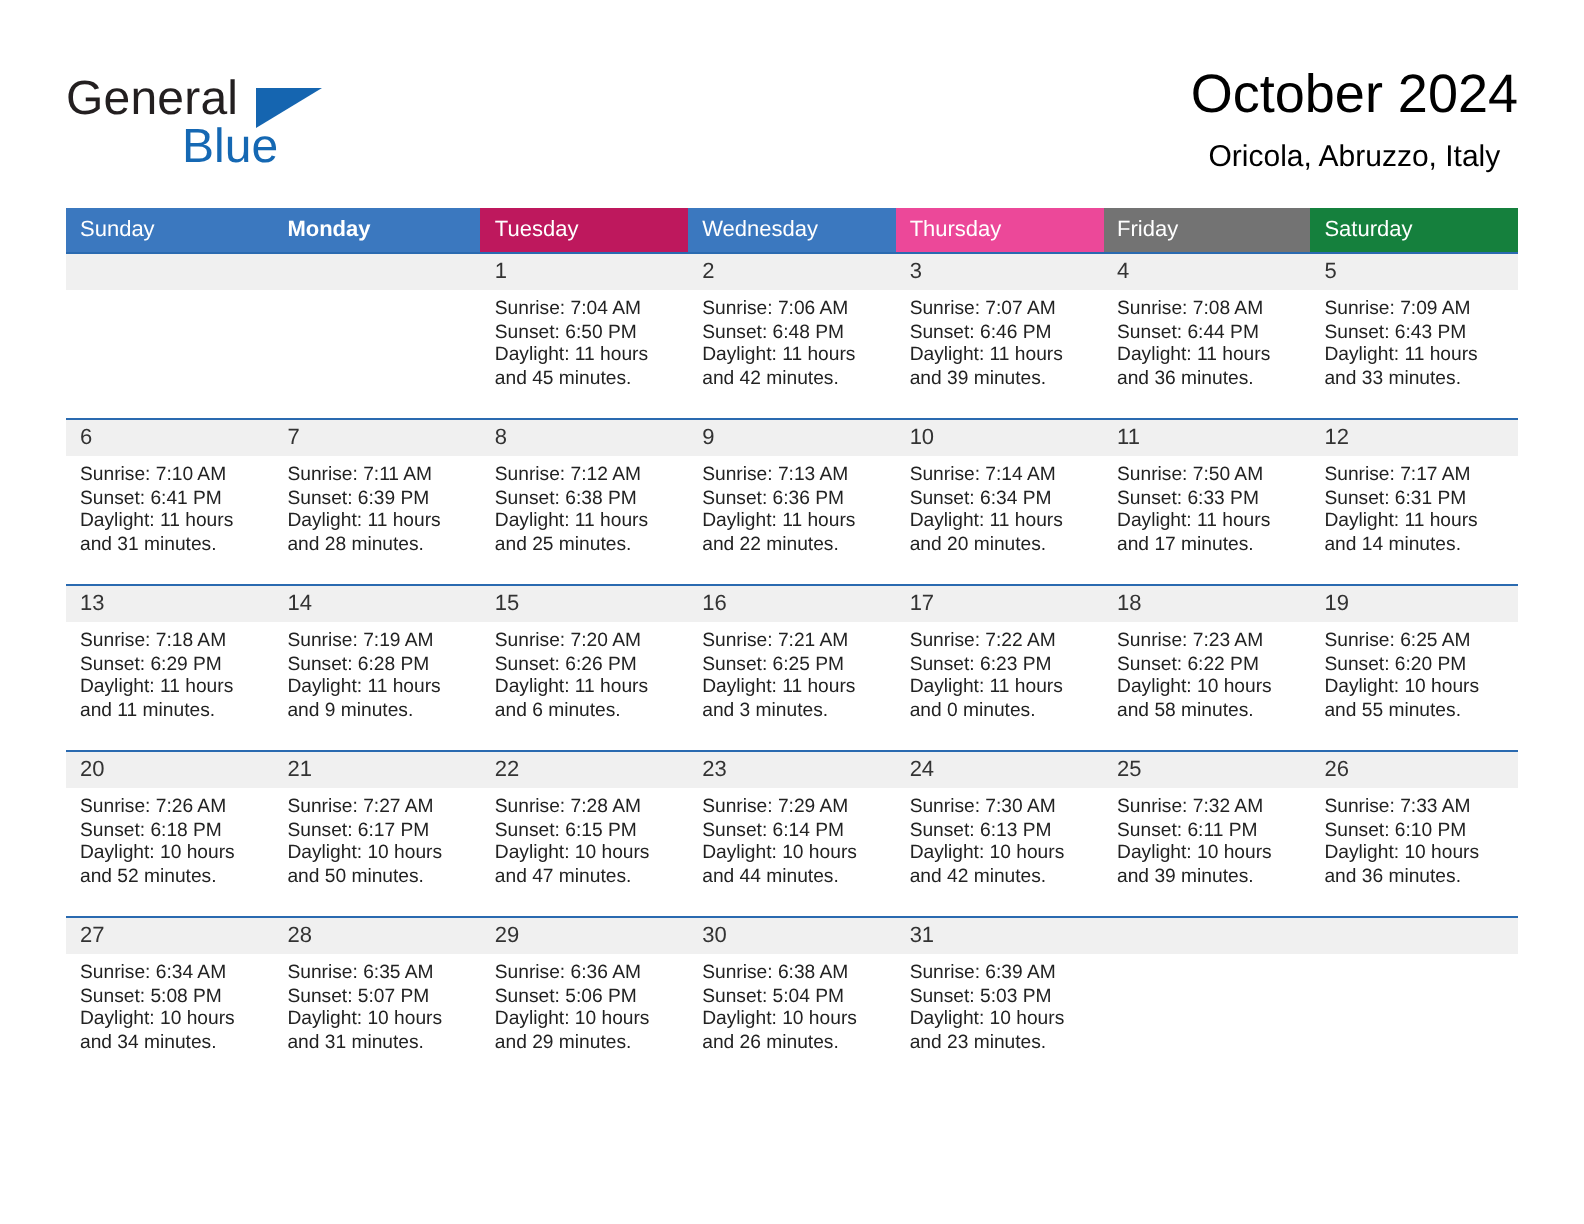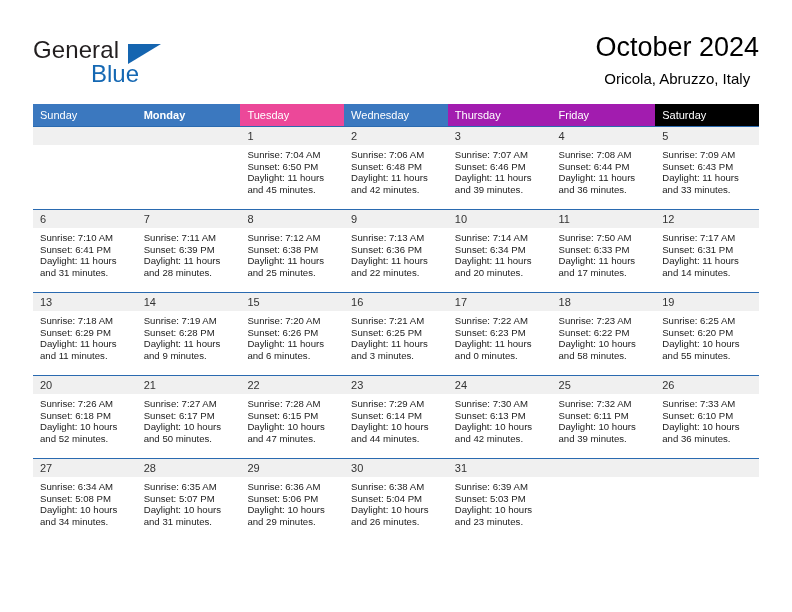--- a/index.html
+++ b/index.html
@@ -160,25 +160,25 @@
       <div class="cal-subtitle">Oricola, Abruzzo, Italy</div>
     </div>
 
   </div>
 
   <table class="calendar">
     <thead>
       <tr>
         <th style="background: rgb(59, 120, 191);">Sunday</th>
         <th style="background: rgb(59, 120, 191); font-weight: bold;">Monday</th>
-        <th style="background: #ec4899; margin-top: 41px;">Tuesday</th>
+        <th style="background: #be185d; margin-top: 41px;">Tuesday</th>
         <th style="background: rgb(59, 120, 191);">Wednesday</th>
-        <th style="background: #a21caf;">Thursday</th>
-        <th style="background: #a21caf;">Friday</th>
-        <th style="background: #000000;">Saturday</th>
+        <th style="background: #ec4899;">Thursday</th>
+        <th style="background: #737373;">Friday</th>
+        <th style="background: #15803d;">Saturday</th>
       </tr>
     </thead>
     <tbody>
         <tr>
           <td>
             <div class="daycell empty">
               <div class="daynum-band"></div>
             </div>
           </td>
           <td>

